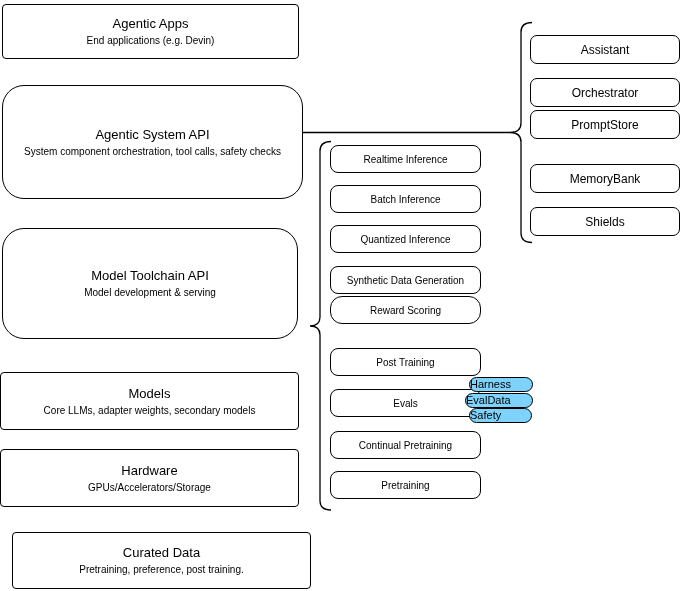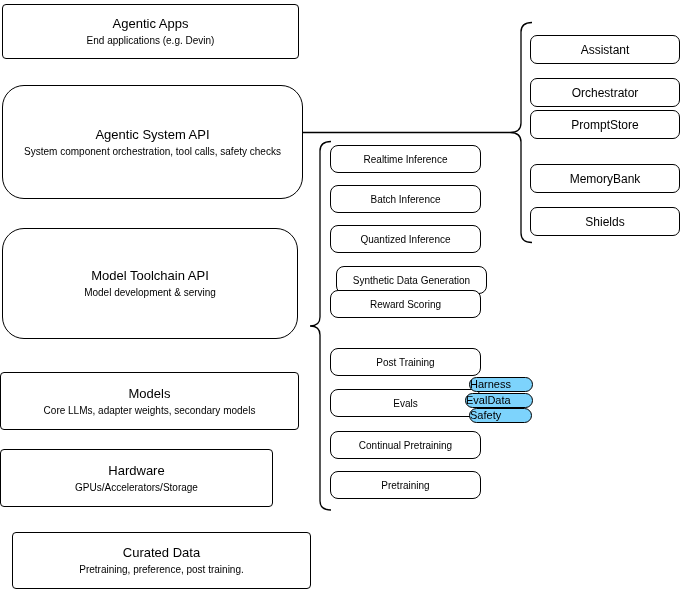--- a/index.html
+++ b/index.html
@@ -111,43 +111,43 @@
   <div class="node lbox r22" style="top:228px;height:111px;width:296px;">
     <div class="title">Model Toolchain API</div>
     <div class="subtitle">Model development &amp; serving</div>
   </div>
 
   <div class="node lbox r10" style="top:372px;height:58px;left:0;width:299px;">
     <div class="title">Models</div>
     <div class="subtitle">Core LLMs, adapter weights, secondary models</div>
   </div>
 
-  <div class="node lbox r10" style="top:449px;height:58px;left:0;width:273px;">
+  <div class="node lbox r10" style="top:449px;height:58px;left:0;width:299px;">
     <div class="title">Hardware</div>
     <div class="subtitle">GPUs/Accelerators/Storage</div>
   </div>
 
   <div class="node lbox r10" style="top:532px;height:57px;left:12px;width:299px;">
     <div class="title">Curated Data</div>
     <div class="subtitle">Pretraining, preference, post training.</div>
   </div>
 
   <div class="node mbox" style="top:145px;">
     <span>Realtime Inference</span>
   </div>
   <div class="node mbox" style="top:185px;">
     <span>Batch Inference</span>
   </div>
   <div class="node mbox" style="top:225px;">
     <span>Quantized Inference</span>
   </div>
-  <div class="node mbox" style="top:266px;margin-left:6px;">
+  <div class="node mbox" style="top:266px;">
     <span>Synthetic Data Generation</span>
   </div>
-  <div class="node mbox" style="top:290px;">
+  <div class="node mbox" style="top:296px;border-radius:12px;">
     <span>Reward Scoring</span>
   </div>
   <div class="node mbox" style="top:348px;">
     <span>Post Training</span>
   </div>
   <div class="node mbox" style="top:389px;">
     <span>Evals</span>
   </div>
   <div class="node mbox" style="top:431px;">
     <span>Continual Pretraining</span>

